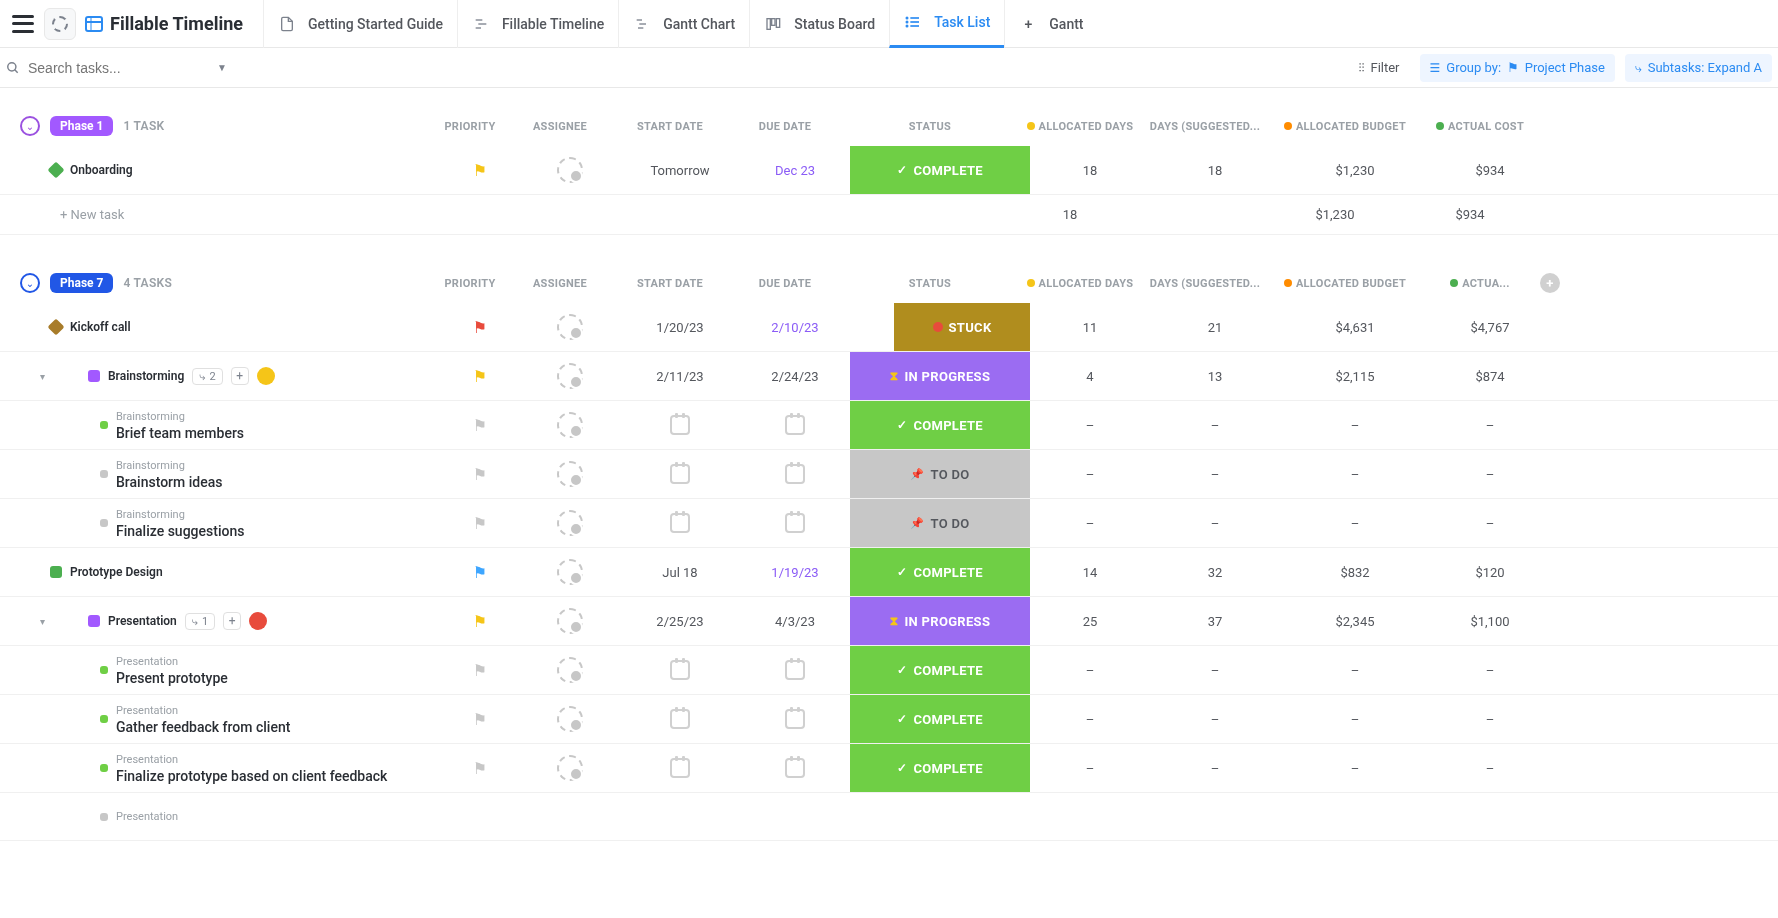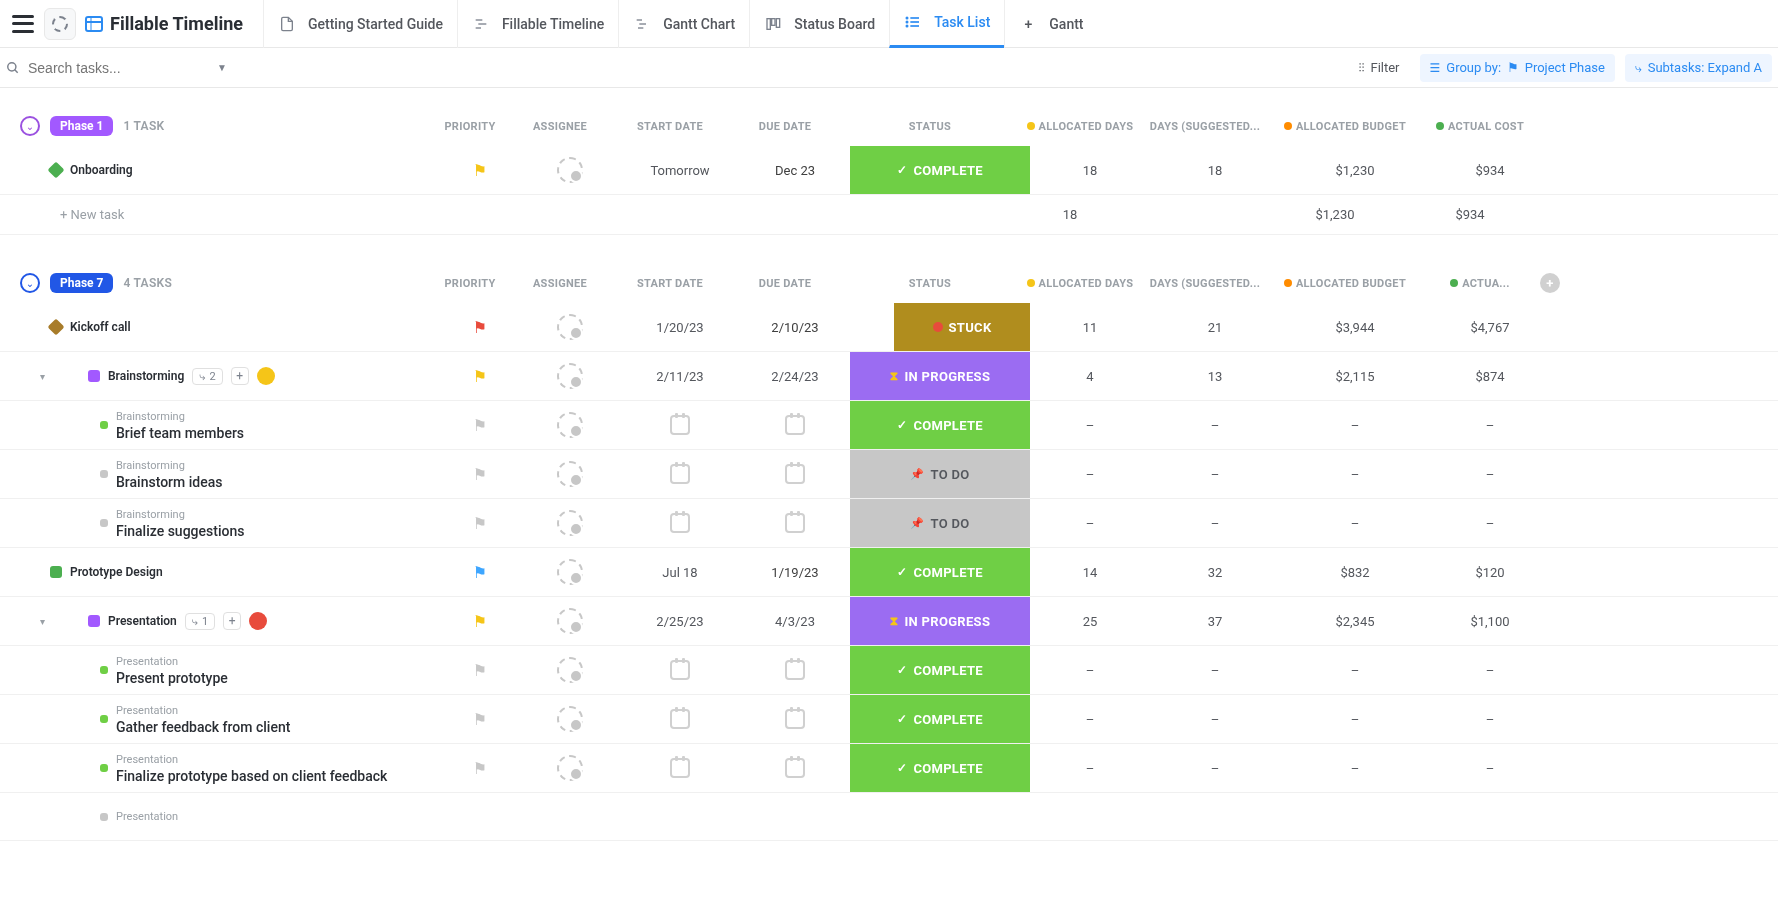--- a/index.html
+++ b/index.html
@@ -46,21 +46,21 @@
 .dot { width: 8px; height: 8px; border-radius: 50%; display: inline-block; }
 .dot.yellow { background: #f5c518; }
 .dot.orange { background: #ff8c00; }
 .dot.green { background: #4caf50; }
 
 
 .task-row { display: flex; align-items: center; min-height: 48px; border-bottom: 1px solid #f0f0f0; padding-left: 20px; }
 .task-main { width: 420px; display: flex; align-items: center; gap: 8px; flex-shrink: 0; }
 .task-cells { flex: 1; display: grid; grid-template-columns: 80px 100px 120px 110px 180px 120px 130px 150px 120px 20px; align-items: center; min-height: 48px; }
 .cell { text-align: center; font-size: 13px; color: #54575d; display: flex; align-items: center; justify-content: center; height: 100%; }
-.cell.green-text { color: #404040; }
+.cell.green-text { color: #8b5cf6; }
 
 .diamond { width: 12px; height: 12px; transform: rotate(45deg); border-radius: 2px; display: inline-block; flex-shrink: 0; margin-left: 30px; }
 .diamond.green { background: #4caf50; }
 .diamond.brown { background: #a87c2a; }
 .square { width: 12px; height: 12px; border-radius: 3px; display: inline-block; flex-shrink: 0; margin-left: 30px; }
 .square.purple { background: #a259ff; }
 .square.green { background: #4caf50; }
 .square.small-green { background: #6fcf45; width: 8px; height: 8px; margin-left: 80px; }
 .square.small-grey { background: #c7c7c7; width: 8px; height: 8px; margin-left: 80px; }
 .task-name { font-size: 12px; font-weight: 600; color: #2a2e34; }
@@ -360,21 +360,21 @@
         <div class="cell">1/20/23</div>
         <div class="cell green-text">2/10/23</div>
         <div class="cell" style="padding: 0px;">
           <div class="status-cell stuck">
             <span class="status-dot red"></span>
             <span>STUCK</span>
           </div>
         </div>
         <div class="cell">11</div>
         <div class="cell">21</div>
-        <div class="cell">$3,944</div>
+        <div class="cell">$4,631</div>
         <div class="cell">$4,767</div>
         <div class="cell"></div>
       </div>
     </div>
     <div class="task-row">
       <div class="task-main">
         <span class="chevron">▾</span>
         <span class="square purple"></span>
         <span class="task-name">Brainstorming</span>
         <span class="tag-pill">⤷ <span>2</span></span>

